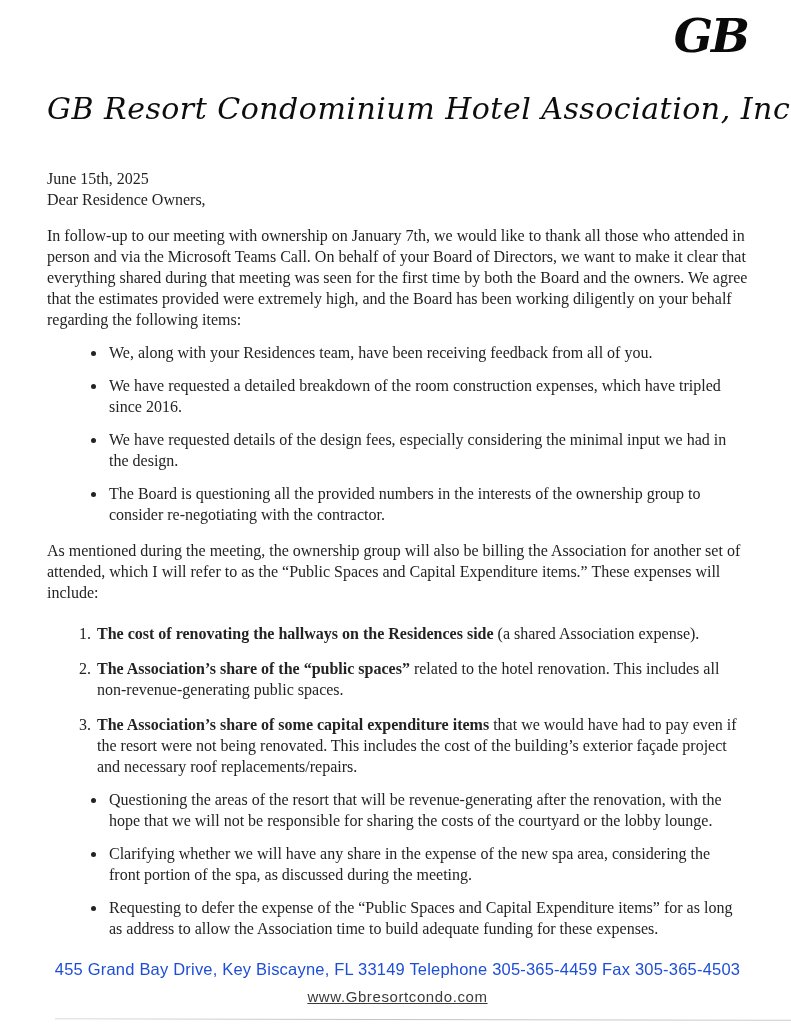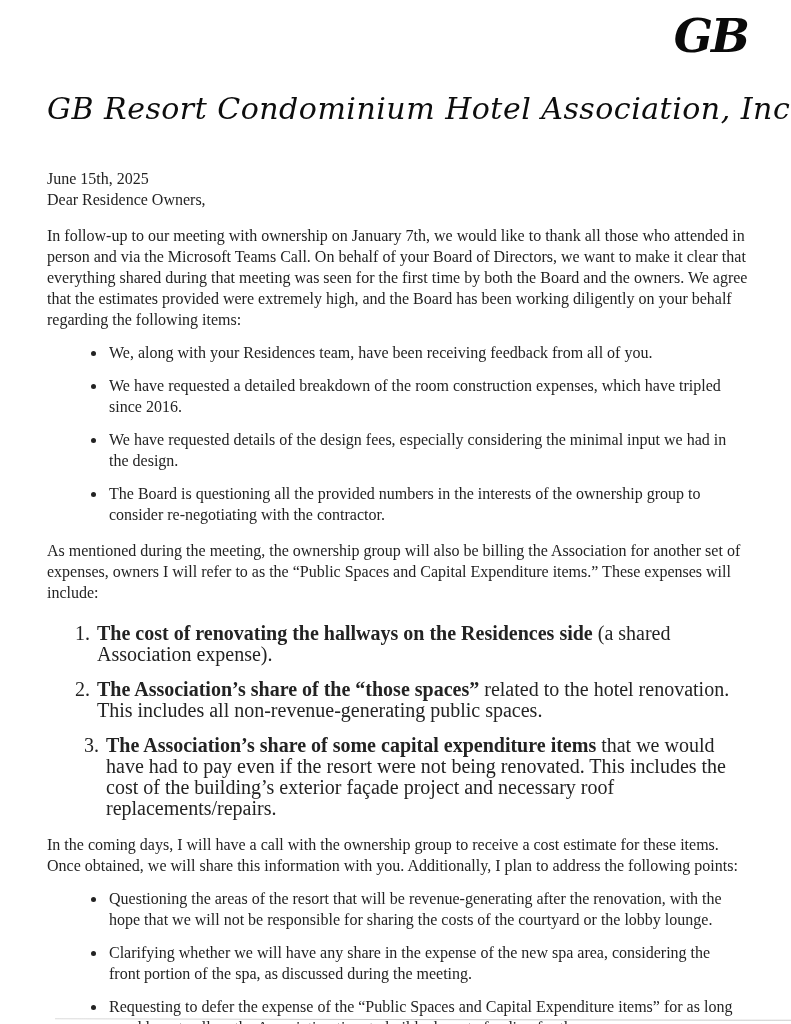--- a/index.html
+++ b/index.html
@@ -65,29 +65,29 @@
     font-size: 16px;
     line-height: 21px;
   }
   ul.bullets li {
     margin: 12px;
     padding-left: 2px;
   }
   ol.numbered {
     margin: 20px 0 0 0;
     padding-left: 48px;
-    font-size: 20px;
+    font-size: 16px;
     line-height: 21px;
     font-family: Liberation Serif, serif;
   }
   ol.numbered li {
     margin: 0 0 14px 0;
     padding-left: 2px;
   }
-  ol.numbered li:last-child { margin-bottom: 0; margin-left: 9px; }
+  ol.numbered li:last-child { margin-bottom: 0; }
   .bold-lead { font-weight: bold; }
   .spacer-para { margin-top: 22px; }
   .footer {
     margin-top: 19px;
     text-align: center;
     font-family: "Liberation Sans", sans-serif;
   }
   .footer-address {
     font-size: 16.5px;
     line-height: 22px;
@@ -128,29 +128,28 @@
 
   <p class="para">In follow-up to our meeting with ownership on January 7th, we would like to thank all those who attended in person and via the Microsoft Teams Call. On behalf of your Board of Directors, we want to make it clear that everything shared during that meeting was seen for the first time by both the Board and the owners. We agree that the estimates provided were extremely high, and the Board has been working diligently on your behalf regarding the following items:</p>
 
   <ul class="bullets">
     <li>We, along with your Residences team, have been receiving feedback from all of you.</li>
     <li>We have requested a detailed breakdown of the room construction expenses, which have tripled since 2016.</li>
     <li>We have requested details of the design fees, especially considering the minimal input we had in the design.</li>
     <li>The Board is questioning all the provided numbers in the interests of the ownership group to consider re-negotiating with the contractor.</li>
   </ul>
 
-  <p class="para spacer-para">As mentioned during the meeting, the ownership group will also be billing the Association for another set of expenses, owners I will refer to as the “Public Spaces and Capital Expenditure items.” These expenses will include:</p>
+  <p class="para spacer-para">As mentioned during the meeting, the ownership group will also be billing the Association for another set of attended, which I will refer to as the “Public Spaces and Capital Expenditure items.” These expenses will include:</p>
 
   <ol class="numbered">
     <li><span class="bold-lead">The cost of renovating the hallways on the Residences side</span><span> (a shared Association expense).</span></li>
-    <li><span class="bold-lead">The Association’s share of the “those spaces”</span><span> related to the hotel renovation. This includes all non-revenue-generating public spaces.</span></li>
+    <li><span class="bold-lead">The Association’s share of the “public spaces”</span><span> related to the hotel renovation. This includes all non-revenue-generating public spaces.</span></li>
     <li><span class="bold-lead">The Association’s share of some capital expenditure items</span><span> that we would have had to pay even if the resort were not being renovated. This includes the cost of the building’s exterior façade project and necessary roof replacements/repairs.</span></li>
   </ol>
 
-  <p class="para spacer-para">In the coming days, I will have a call with the ownership group to receive a cost estimate for these items. Once obtained, we will share this information with you. Additionally, I plan to address the following points:</p>
 
   <ul class="bullets">
     <li>Questioning the areas of the resort that will be revenue-generating after the renovation, with the hope that we will not be responsible for sharing the costs of the courtyard or the lobby lounge.</li>
     <li>Clarifying whether we will have any share in the expense of the new spa area, considering the front portion of the spa, as discussed during the meeting.</li>
     <li>Requesting to defer the expense of the “Public Spaces and Capital Expenditure items” for as long as address to allow the Association time to build adequate funding for these expenses.</li>
   </ul>
 
   <div class="footer">
     <div class="footer-address">455 Grand Bay Drive, Key Biscayne, FL 33149 Telephone 305-365-4459 Fax 305-365-4503</div>
     <div class="footer-url-wrap">

